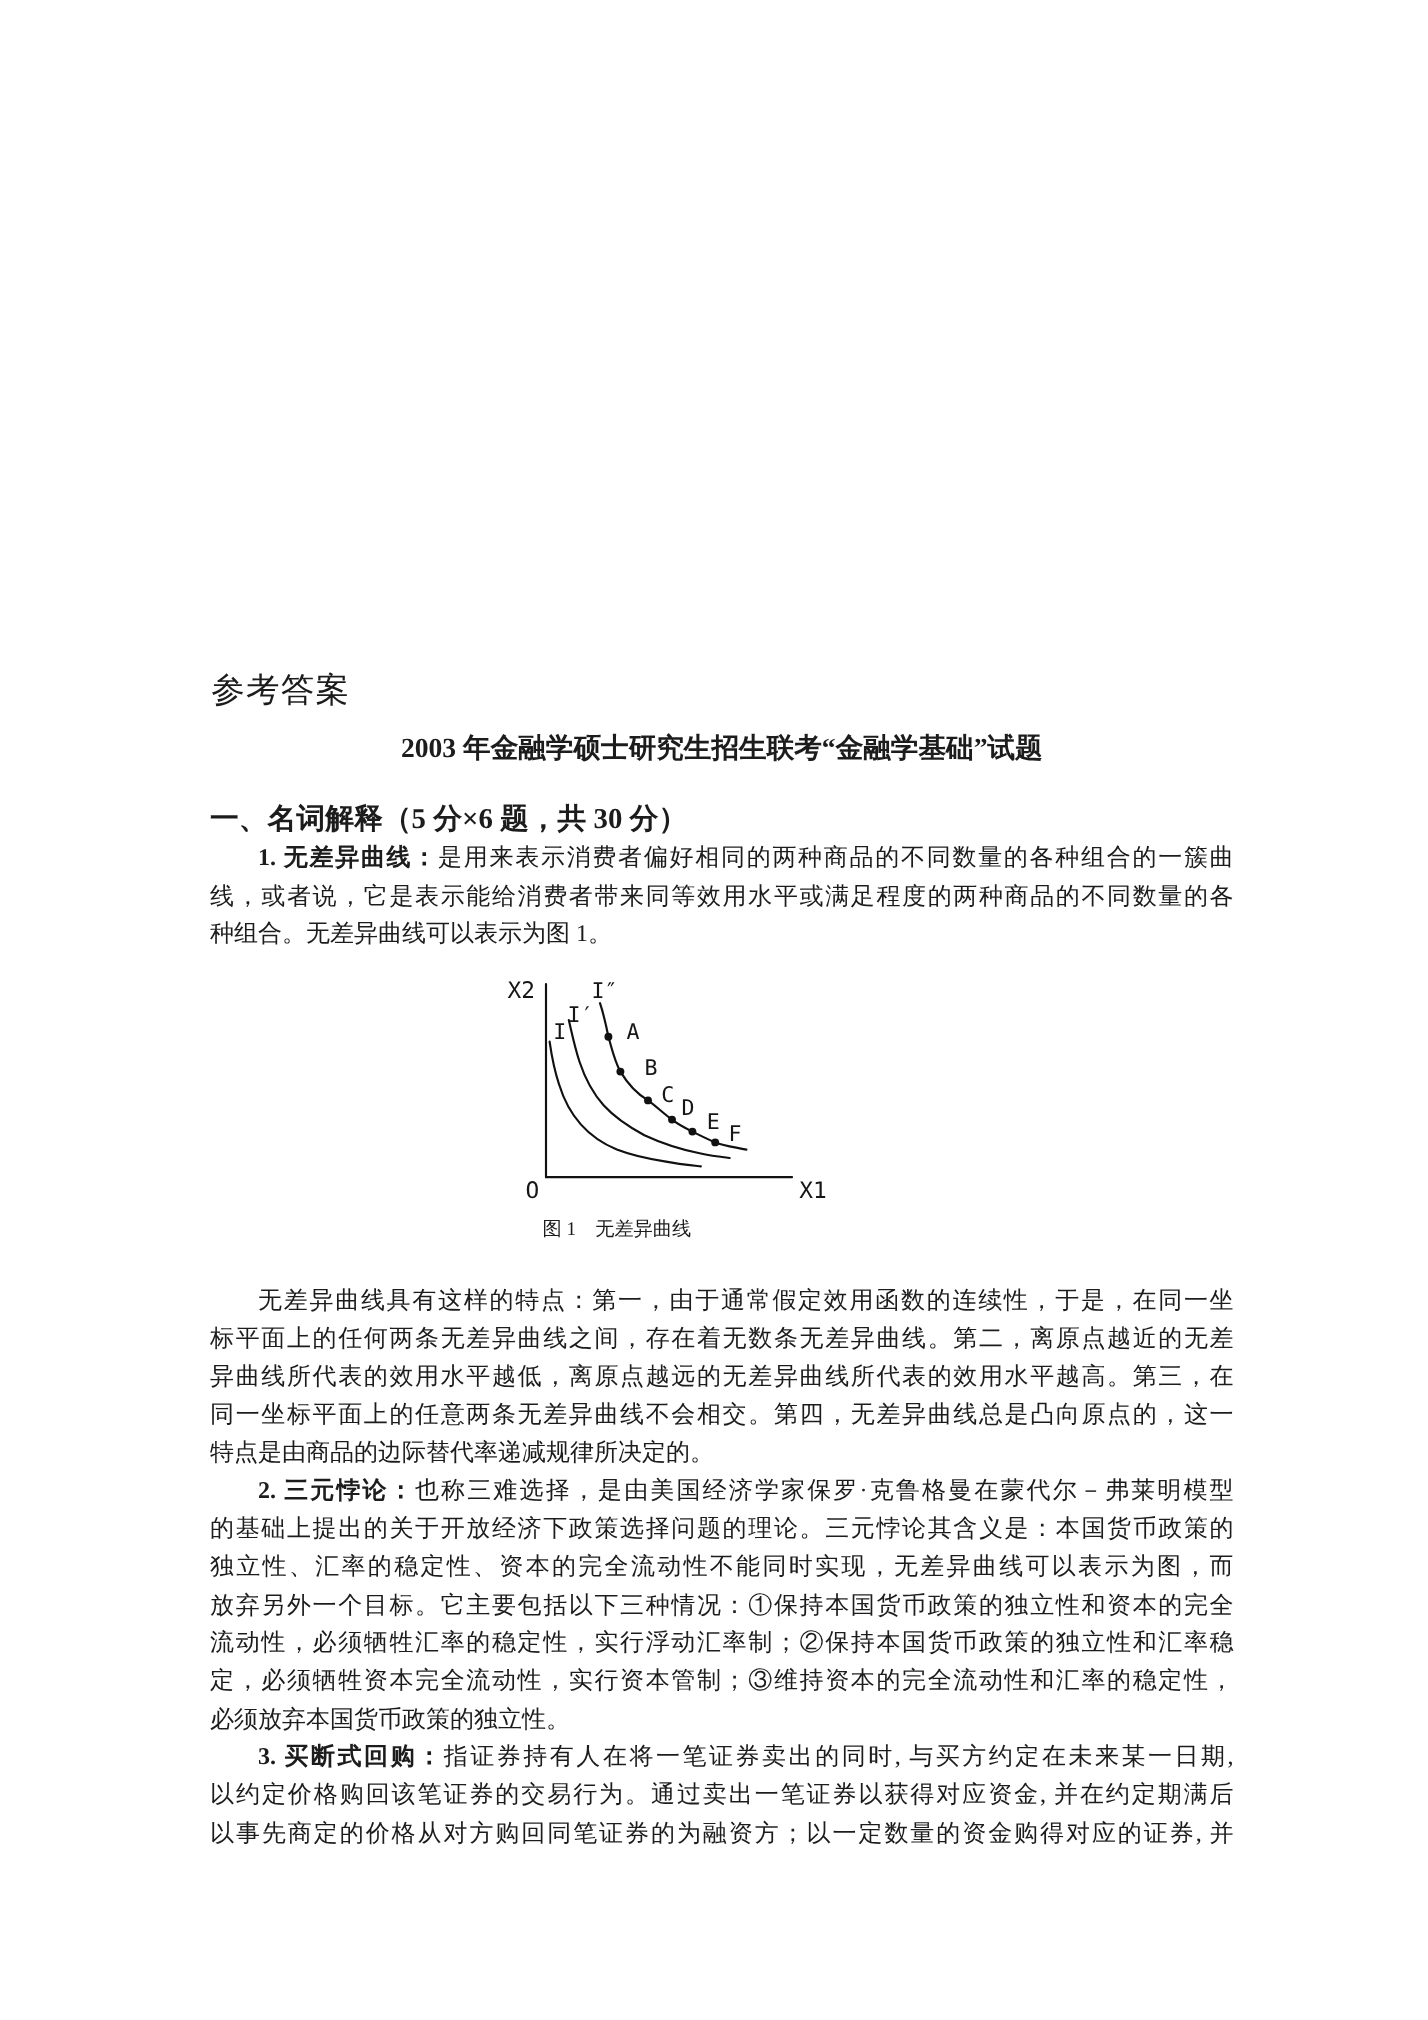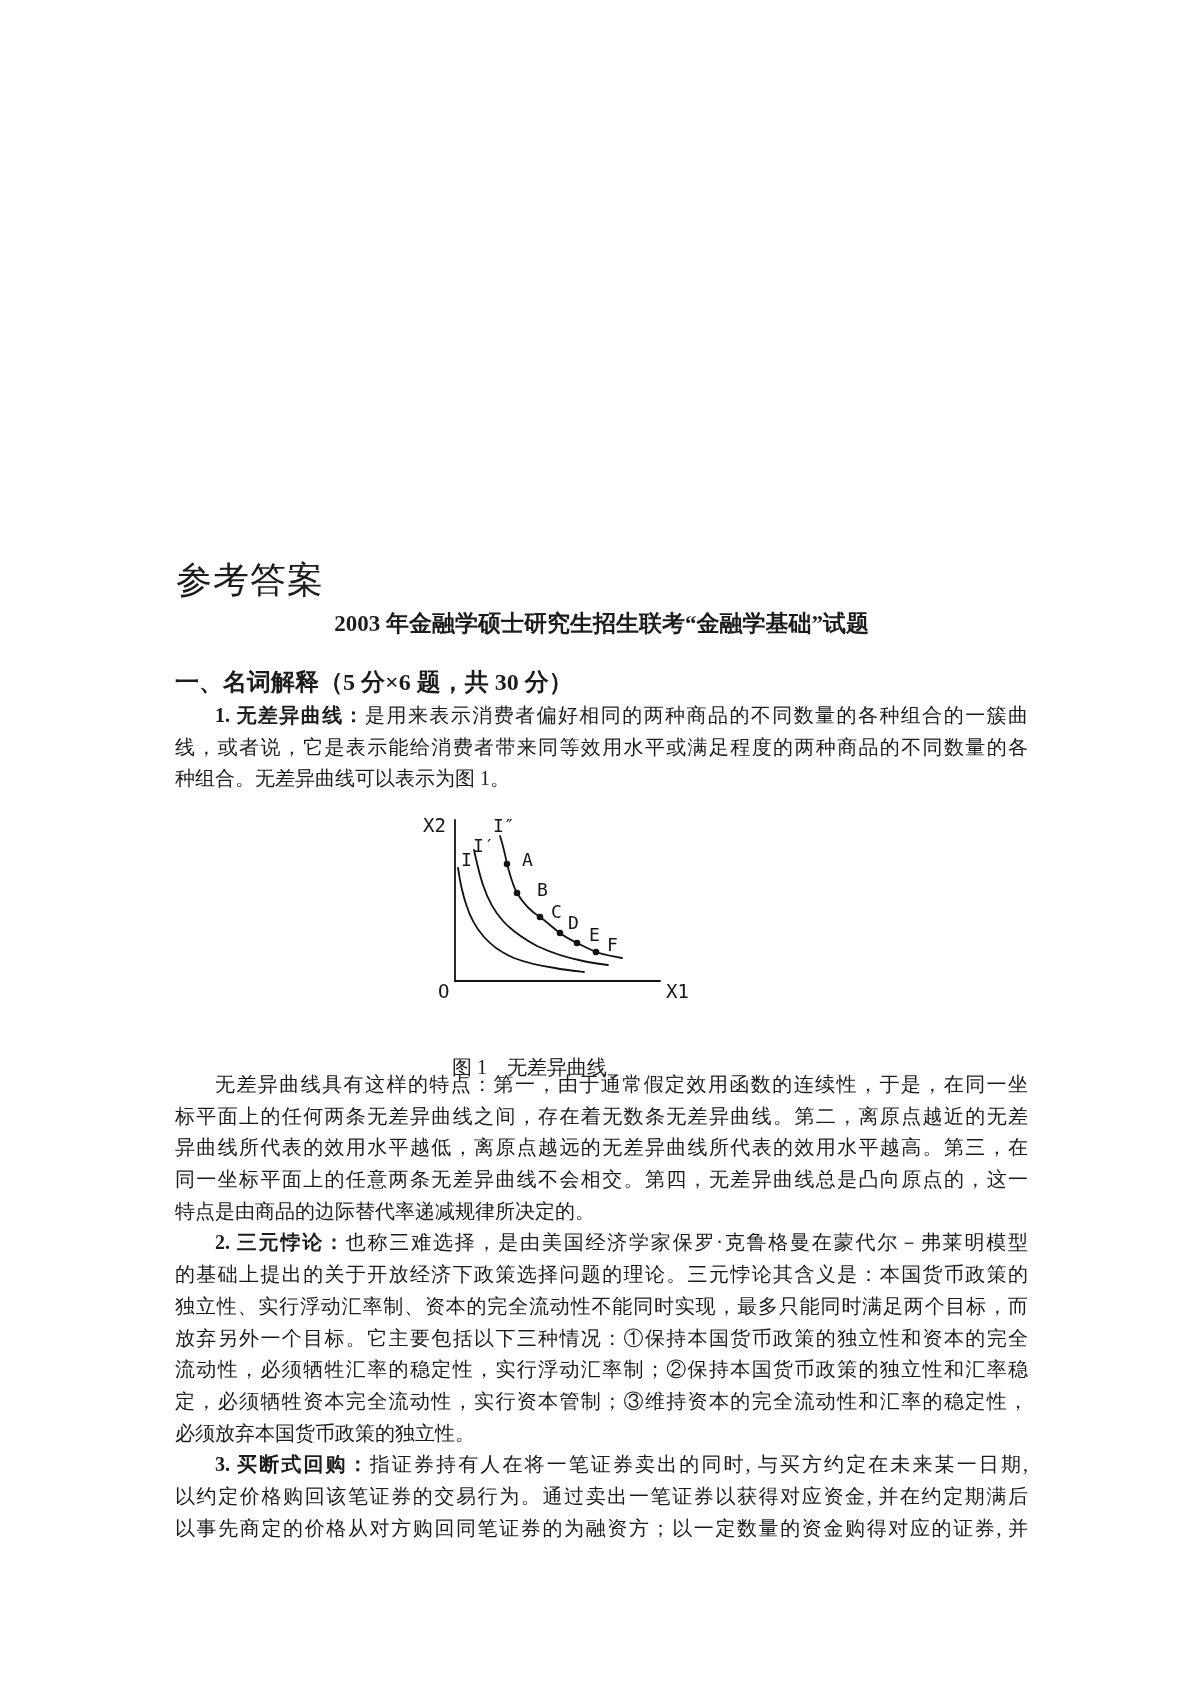--- a/index.html
+++ b/index.html
@@ -7,21 +7,21 @@
     width: 1190px; height: 1683px;
     background: #ffffff;
     position: relative;
     font-family: "Liberation Serif", "DejaVu Serif", serif;
     color: #1c1c1c;
     overflow: hidden;
   }
   .abs { position: absolute; }
   #answer-key {
     left: 176px; top: 556px;
-    font-size: 36px;
+    font-size: 28px;
     letter-spacing: 1px;
   }
   #doc-title {
     left: 175px; top: 608px; width: 853px;
     text-align: center;
     font-size: 23px; font-weight: bold;
   }
   #section-heading {
     left: 175px; top: 666px;
     font-size: 24px; font-weight: bold;
@@ -34,22 +34,22 @@
   .line.fill {
     white-space: normal;
     text-align: justify;
     text-align-last: justify;
     text-justify: inter-character;
   }
   .line.indent { text-indent: 40px; }
   #p1 { left: 175px; top: 700px; }
   #p-rest { left: 175px; top: 1069px; }
   #figure-caption {
-    left: 452px; top: 1054px;
-    font-size: 20px;
+    left: 452px; top: 1014px;
+    font-size: 16px;
   }
   #figure { left: 410px; top: 808px; }
   #figure line, #figure path {
     stroke: #111; stroke-width: 1.8; fill: none;
     stroke-linecap: round;
   }
   #figure circle { fill: #111; stroke: none; }
   #figure text {
     font-family: "DejaVu Sans Mono", "Liberation Mono", monospace;
     font-size: 18px; fill: #161616;
@@ -110,21 +110,21 @@
     <div class="para">
         <div class="line indent fill">无差异曲线具有这样的特点：第一，由于通常假定效用函数的连续性，于是，在同一坐</div>
         <div class="line fill">标平面上的任何两条无差异曲线之间，存在着无数条无差异曲线。第二，离原点越近的无差</div>
         <div class="line fill">异曲线所代表的效用水平越低，离原点越远的无差异曲线所代表的效用水平越高。第三，在</div>
         <div class="line fill">同一坐标平面上的任意两条无差异曲线不会相交。第四，无差异曲线总是凸向原点的，这一</div>
         <div class="line">特点是由商品的边际替代率递减规律所决定的。</div>
       </div>
     <div class="para">
         <div class="line indent fill"><b>2. 三元悖论：</b>也称三难选择，是由美国经济学家保罗·克鲁格曼在蒙代尔－弗莱明模型</div>
         <div class="line fill">的基础上提出的关于开放经济下政策选择问题的理论。三元悖论其含义是：本国货币政策的</div>
-        <div class="line fill">独立性、实行浮动汇率制、资本的完全流动性不能同时实现，最多只能同时满足两个目标，而</div>
+        <div class="line fill">独立性、汇率的稳定性、资本的完全流动性不能同时实现，无差异曲线可以表示为图，而</div>
         <div class="line fill">放弃另外一个目标。它主要包括以下三种情况：①保持本国货币政策的独立性和资本的完全</div>
         <div class="line fill">流动性，必须牺牲汇率的稳定性，实行浮动汇率制；②保持本国货币政策的独立性和汇率稳</div>
         <div class="line fill">定，必须牺牲资本完全流动性，实行资本管制；③维持资本的完全流动性和汇率的稳定性，</div>
         <div class="line">必须放弃本国货币政策的独立性。</div>
       </div>
     <div class="para">
         <div class="line indent fill"><b>3. 买断式回购：</b>指证券持有人在将一笔证券卖出的同时, 与买方约定在未来某一日期,</div>
         <div class="line fill">以约定价格购回该笔证券的交易行为。通过卖出一笔证券以获得对应资金, 并在约定期满后</div>
         <div class="line fill">以事先商定的价格从对方购回同笔证券的为融资方；以一定数量的资金购得对应的证券, 并</div>
       </div>

